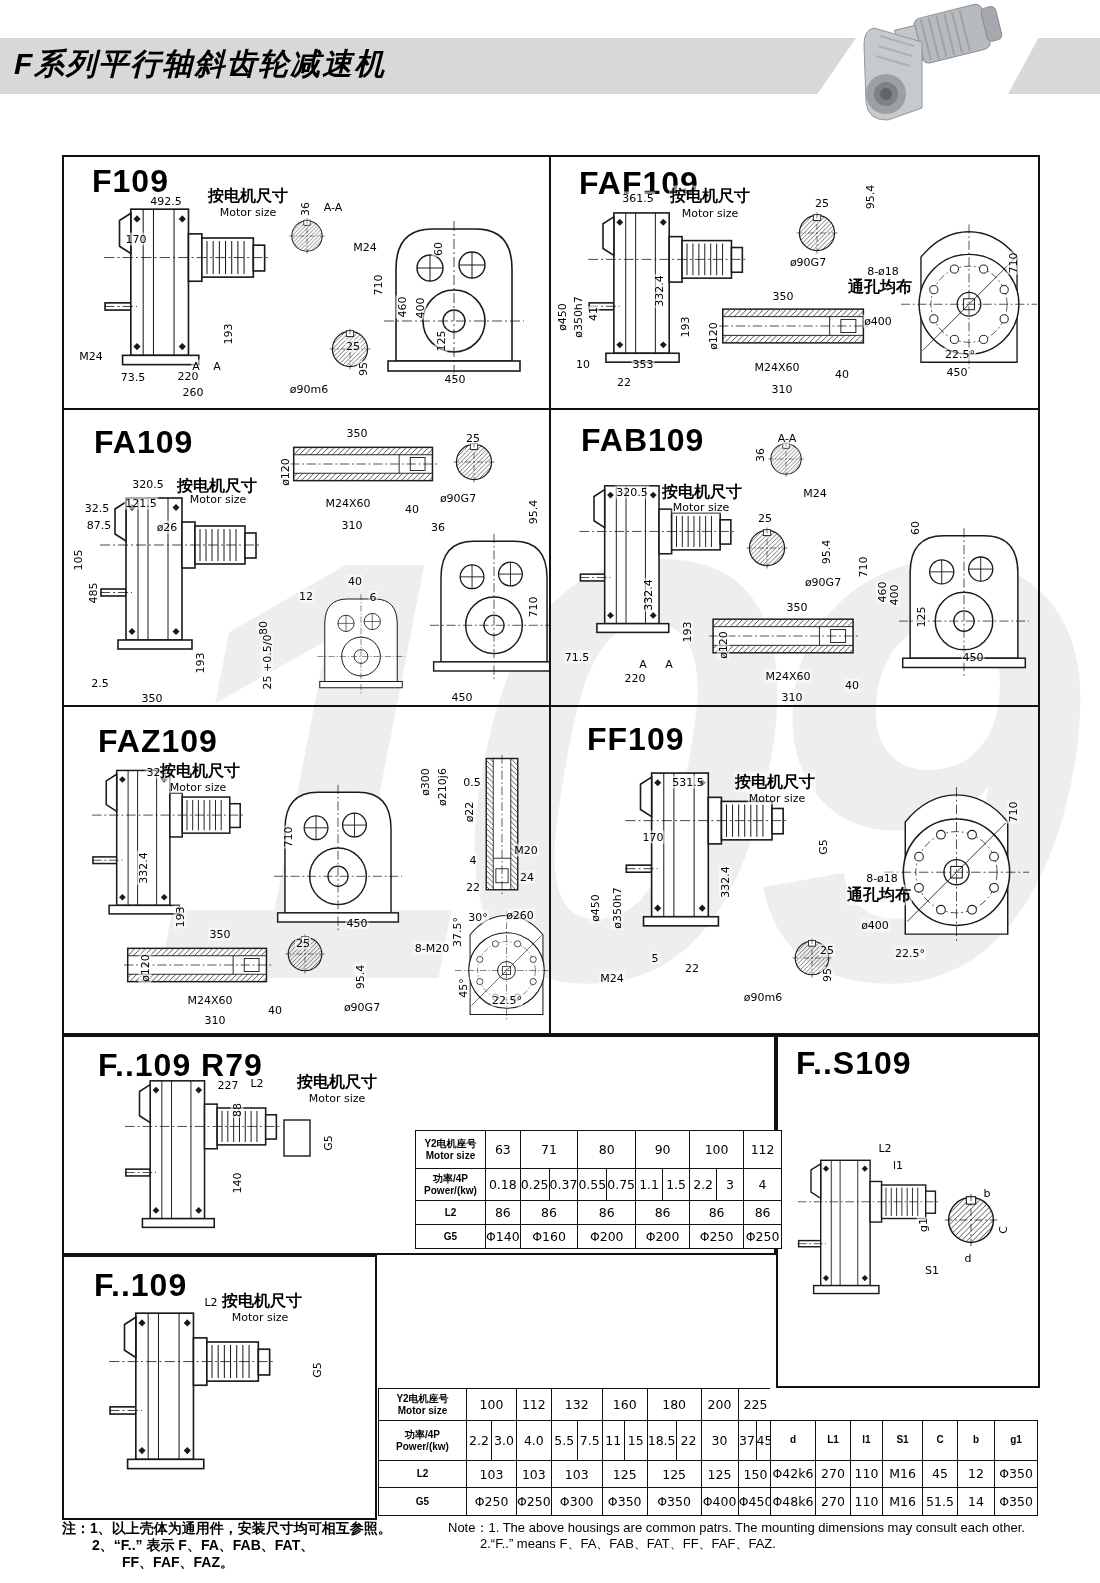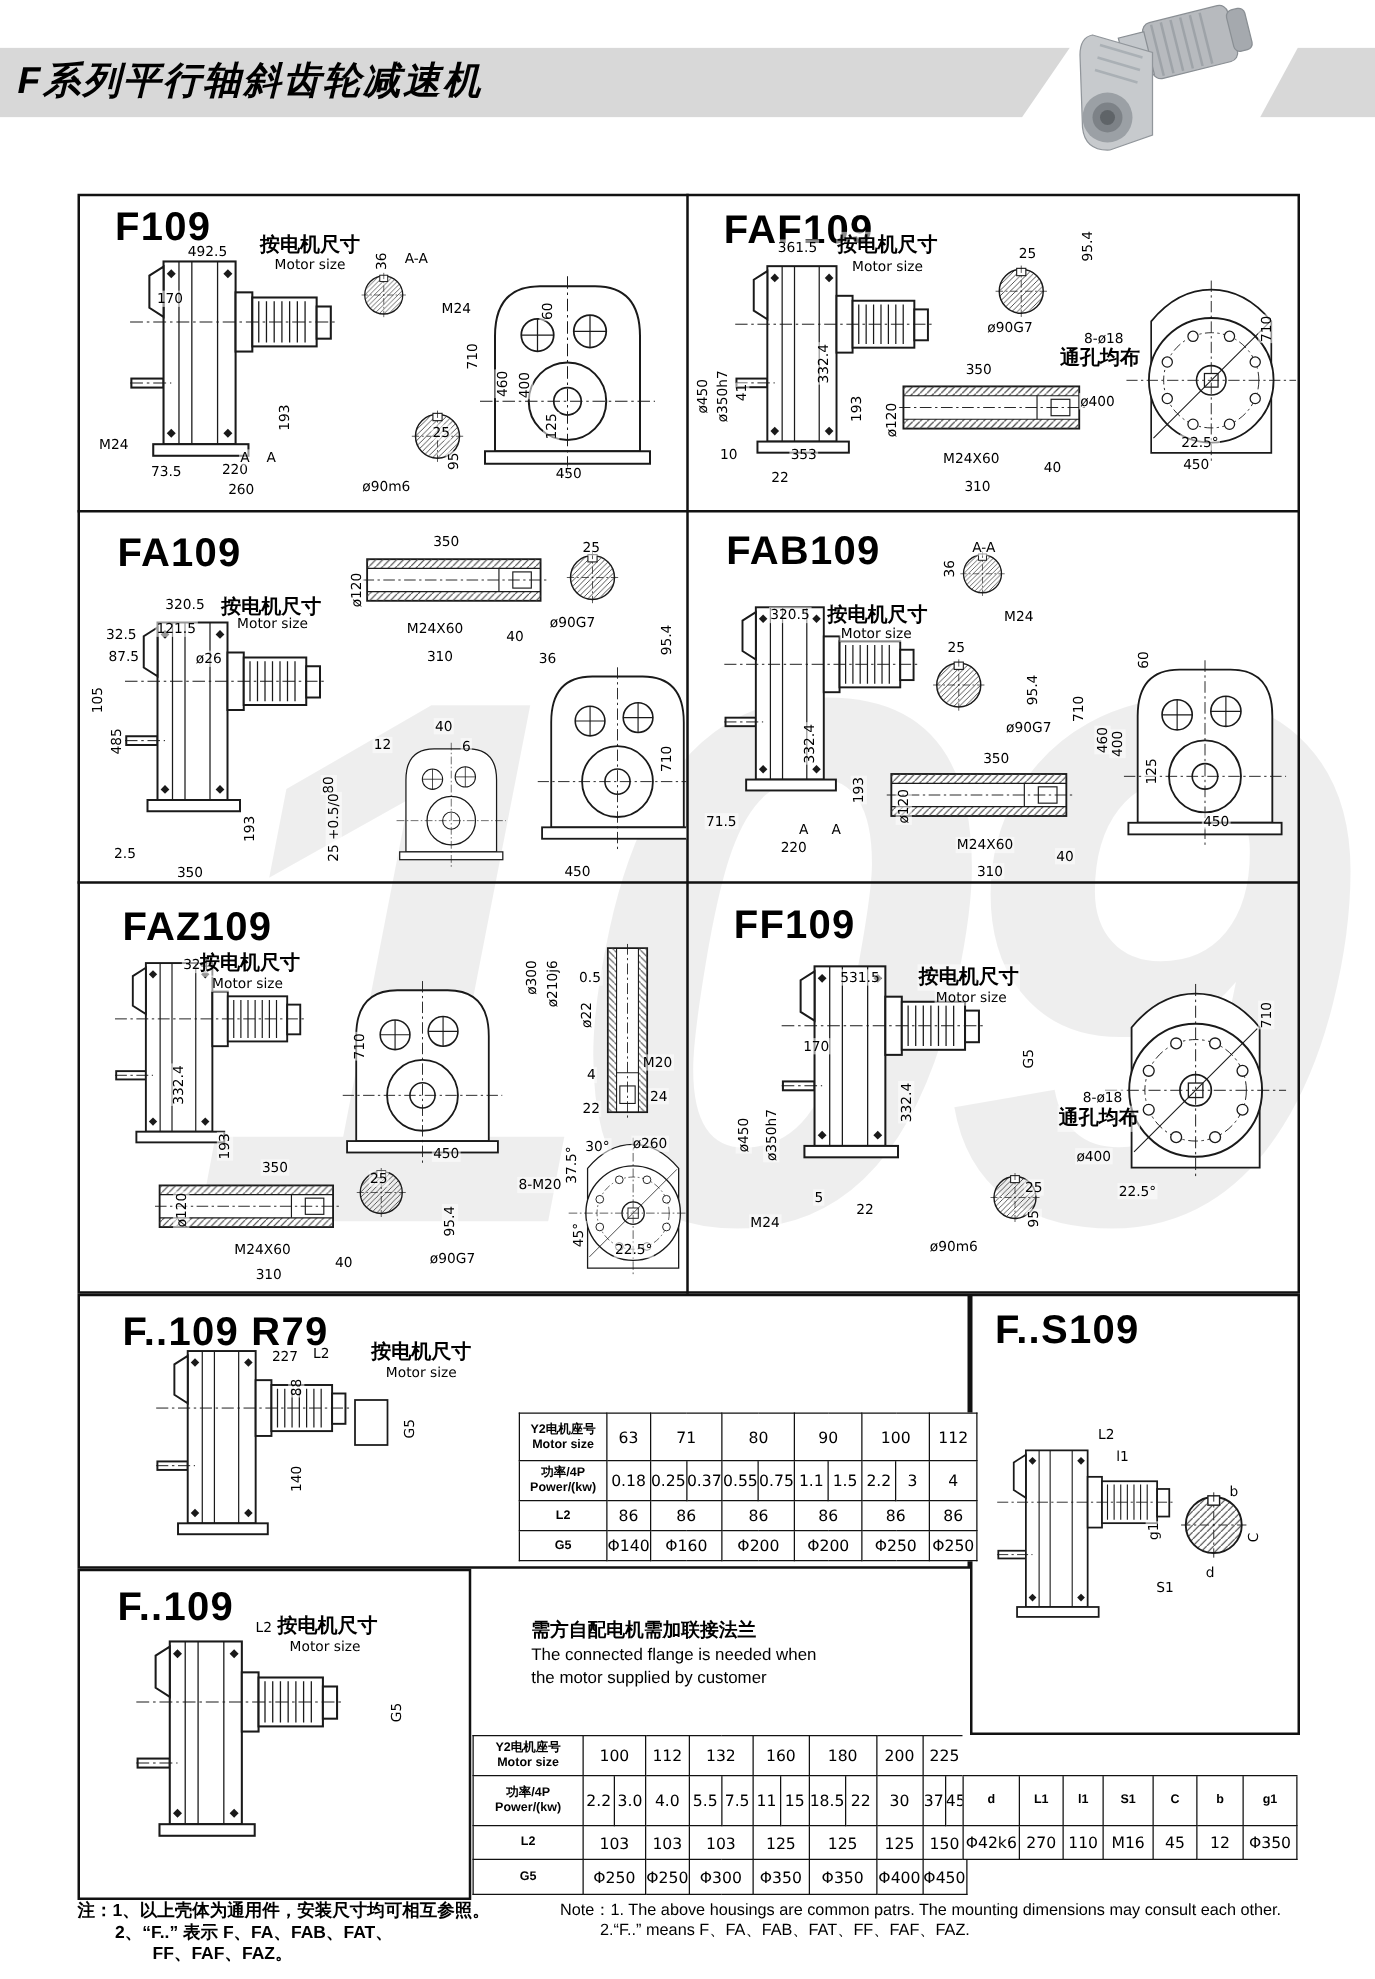--- a/index.html
+++ b/index.html
@@ -442,25 +442,20 @@
     </svg>
     <div class="ptitle" style="left:32px;top:12px">F..109</div>
     <div class="labels">
         <span class="dim" style="left: 149px; top: 47px;">L2</span>
         <span class="dim cnb" style="left: 200px; top: 46px;">按电机尺寸</span>
         <span class="dim" style="left: 198px; top: 62px;">Motor size</span>
         <span class="dim rot" style="left: 255px; top: 115px;">G5</span>
       </div>
   </div>
 
-  <div class="midtext" style="left:425px;top:1295px">
-    <div class="mt-cn">需方自配电机需加联接法兰</div>
-    <div class="mt-en">The connected flange is needed when</div>
-    <div class="mt-en">the motor supplied by customer</div>
-  </div>
 
   <div class="twrap" style="left:415px;top:1130px">
       <table class="dt">
         <colgroup>
           <col style="width:70px">
           <col style="width:34px">
           <col style="width:28px">
           <col style="width:28px">
           <col style="width:27px">
           <col style="width:27px">
@@ -606,20 +601,29 @@
           </tr>
           <tr style="height:27px">
             <td>Φ42k6</td>
             <td>270</td>
             <td>110</td>
             <td>M16</td>
             <td>45</td>
             <td>12</td>
             <td>Φ350</td>
           </tr>
+          <tr style="height:28px">
+            <td>Φ48k6</td>
+            <td>270</td>
+            <td>110</td>
+            <td>M16</td>
+            <td>51.5</td>
+            <td>14</td>
+            <td>Φ350</td>
+          </tr>
         </tbody>
       </table>
     </div>
 
   <div class="note" style="left:62px;top:1520px;width:420px">
     <div class="n-cn">注：1、以上壳体为通用件，安装尺寸均可相互参照。</div>
     <div class="n-cn" style="margin-left:30px">2、“F..” 表示 F、FA、FAB、FAT、</div>
     <div class="n-cn" style="margin-left:60px">FF、FAF、FAZ。</div>
   </div>
   <div class="note" style="left:448px;top:1520px;width:640px">

